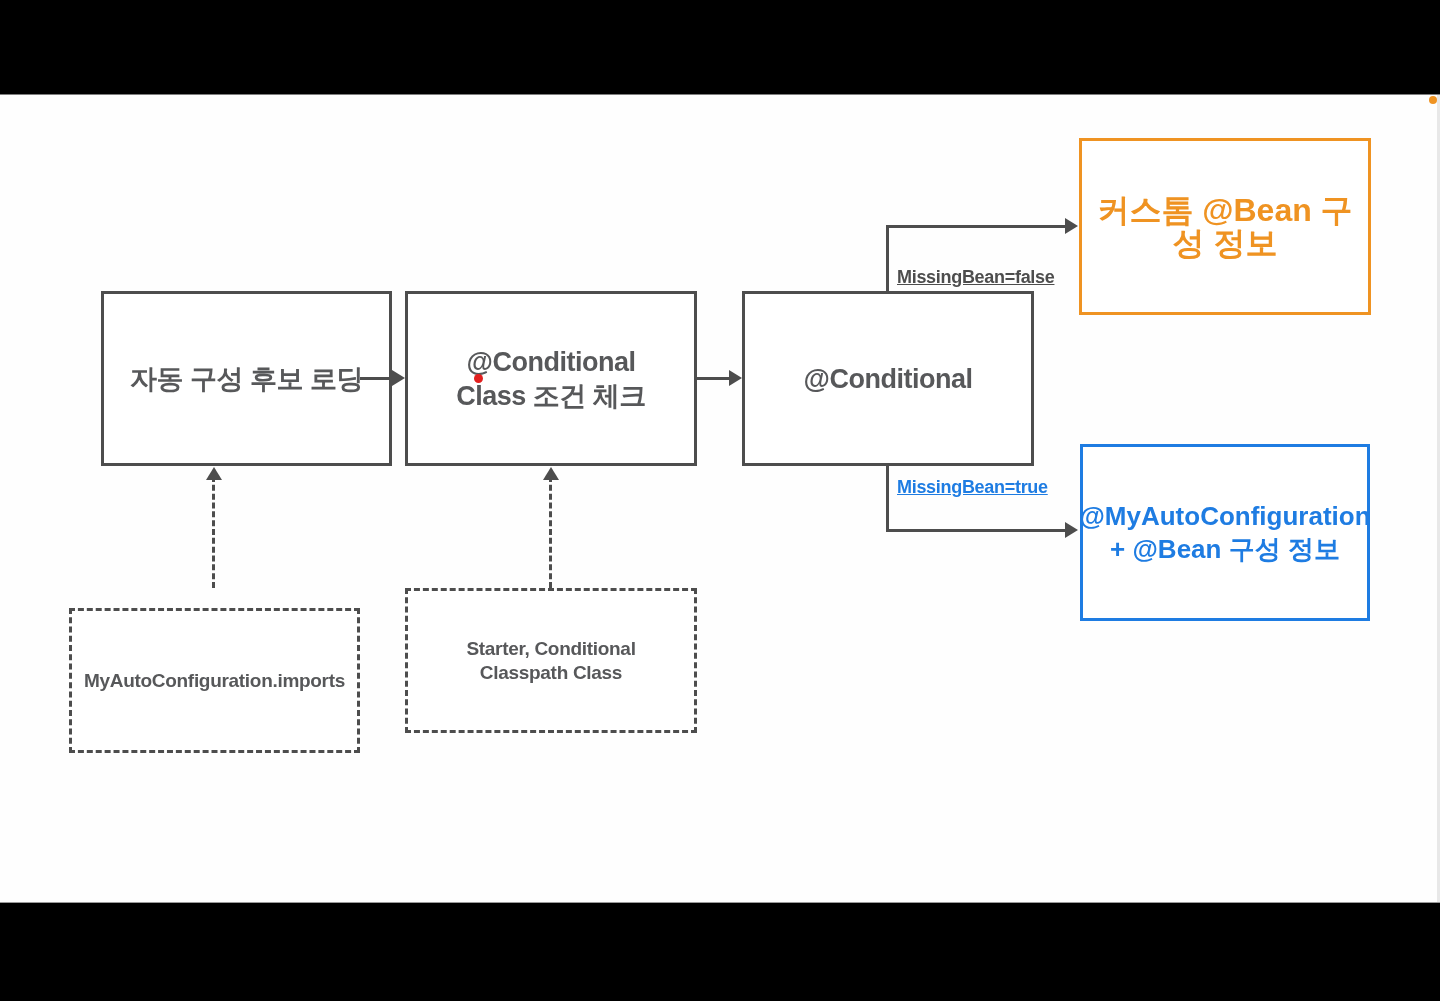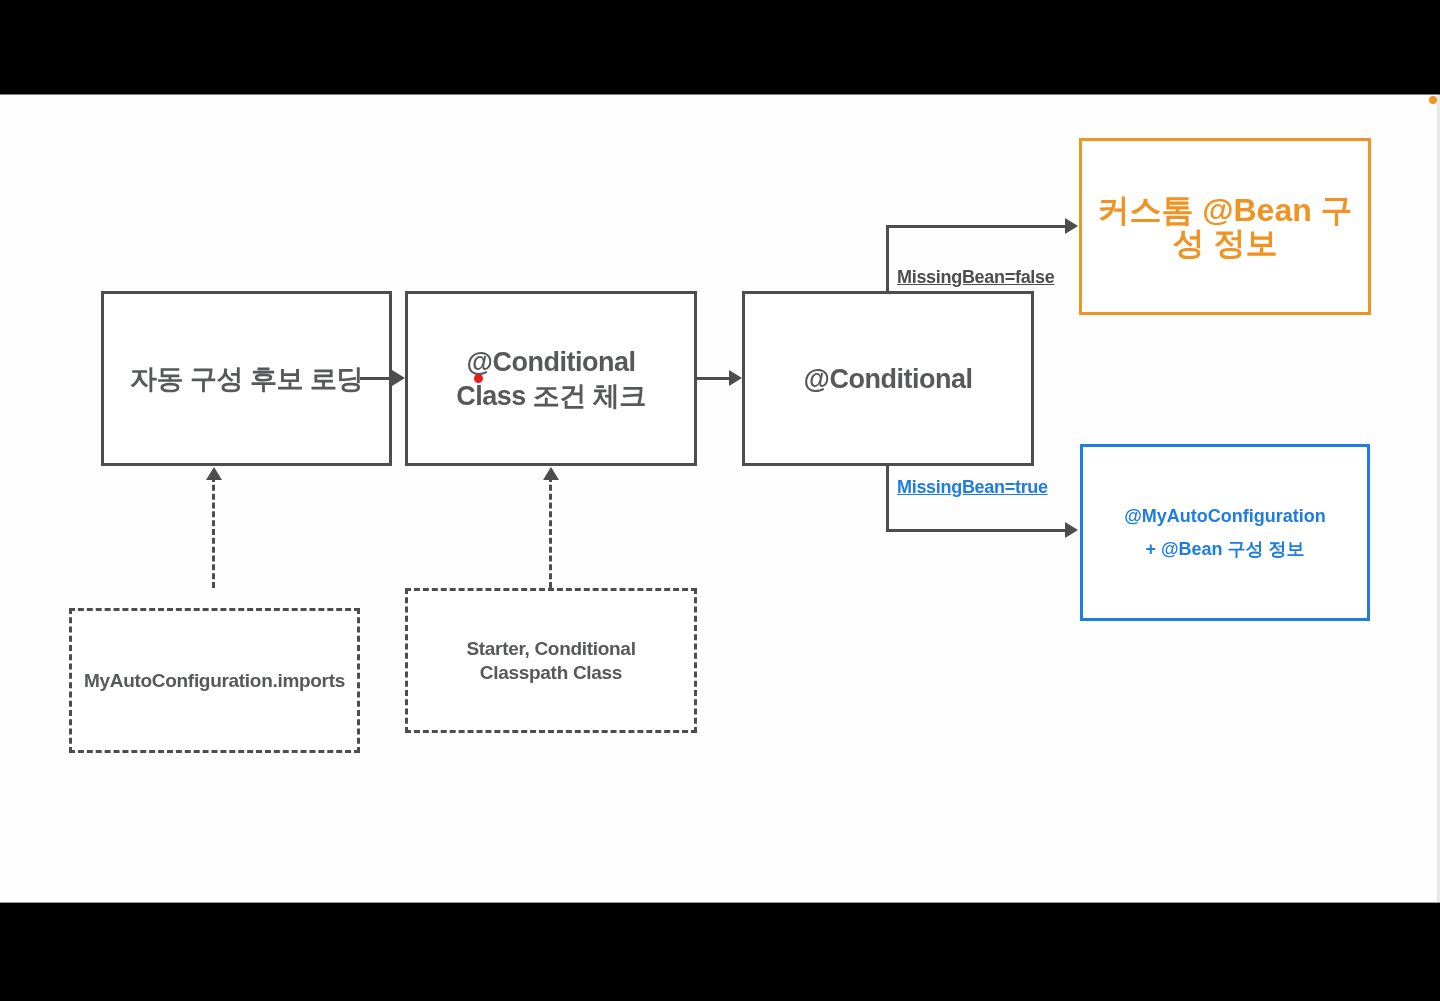--- a/index.html
+++ b/index.html
@@ -27,21 +27,21 @@
 
   .node { position: absolute; display: flex; flex-direction: column; justify-content: center;
           align-items: center; text-align: center; background: #fff; font-weight: bold; }
   .node.gray  { border: 3px solid var(--nodeBorderGray, #4d4d4d); color: var(--nodeTextGray, #57585a);
                 font-size: 27px; line-height: 34px; letter-spacing: -0.5px; }
   .node.dashed { border: 3px dashed var(--nodeBorderGray, #4d4d4d); color: var(--nodeTextGray, #57585a);
                  font-size: 19px; line-height: 24px; letter-spacing: -0.3px; }
   .node.orange { border: 3px solid var(--accentOrange, #ef9322); color: var(--accentOrange, #ef9322);
                  font-size: 32px; line-height: 33px; }
   .node.blue   { border: 3px solid var(--accentBlue, #1e7ce2); color: var(--accentBlue, #1e7ce2);
-                 font-size: 18px; line-height: 33px; }
+                 font-size: 26px; line-height: 33px; }
 
   #node-auto-config      { left: 69px;   top: 291px; width: 291px; height: 175px; margin-left: 32px; }
   #node-cond-class       { left: 405px;  top: 291px; width: 292px; height: 175px; }
   #node-cond-bean        { left: 742px;  top: 291px; width: 292px; height: 175px; }
   #node-custom-bean      { left: 1079px; top: 138px; width: 292px; height: 177px; }
   #node-myautoconfig     { left: 1080px; top: 444px; width: 290px; height: 177px; }
   #node-imports          { left: 69px;   top: 608px; width: 291px; height: 145px; }
   #node-starter          { left: 405px;  top: 588px; width: 292px; height: 145px; }
 
   .hline { position: absolute; height: 3px; background: var(--nodeBorderGray, #4d4d4d); }

